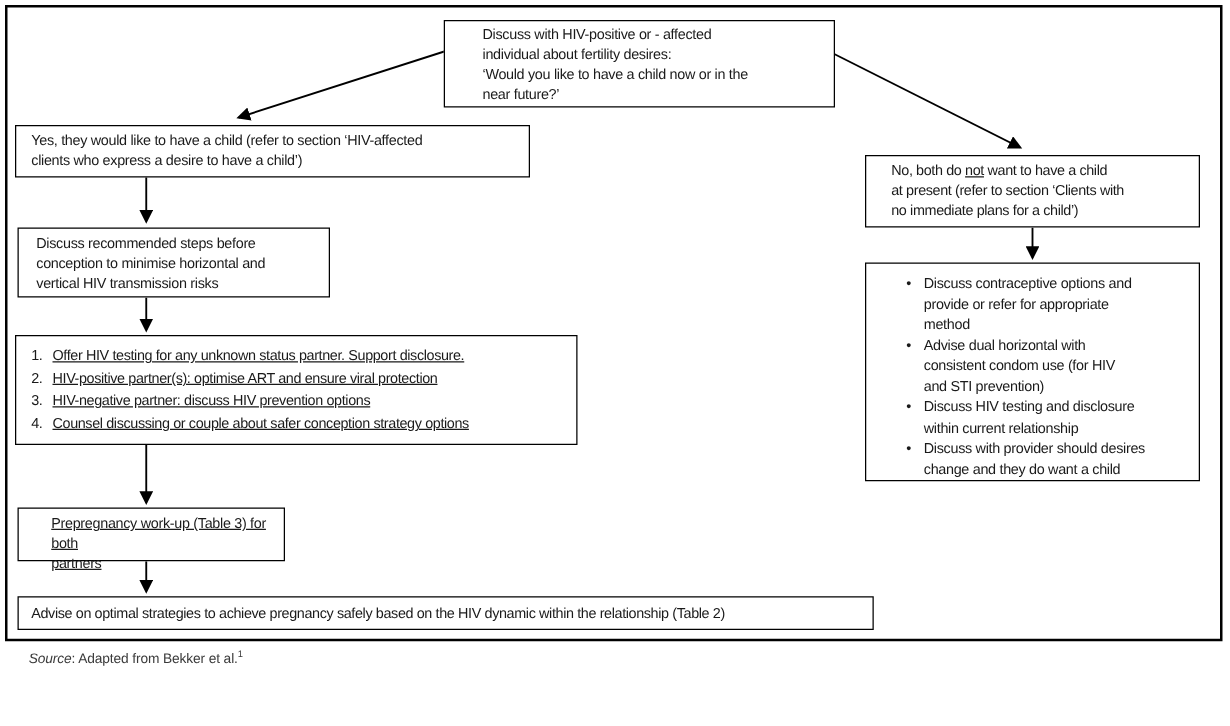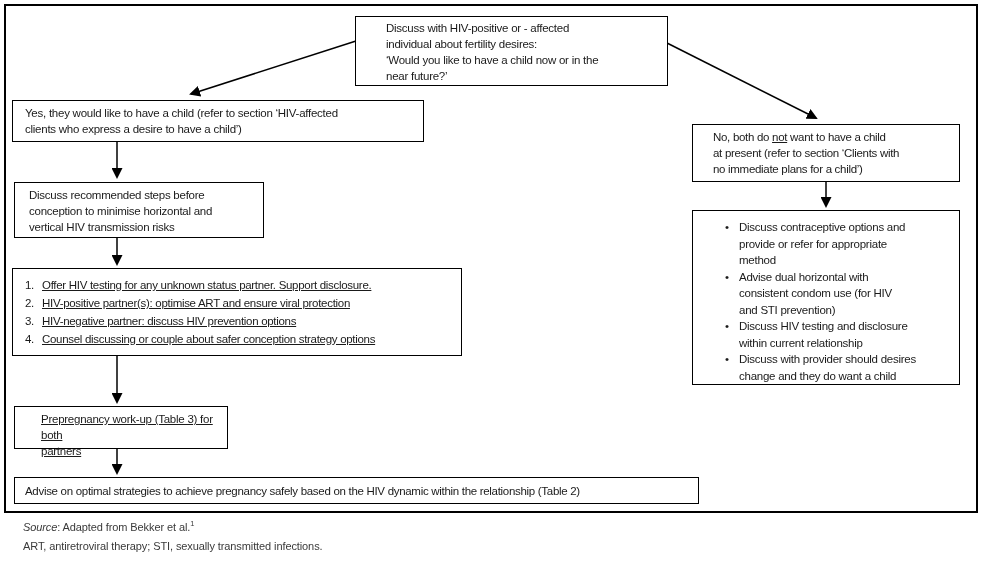--- a/index.html
+++ b/index.html
@@ -123,16 +123,15 @@
     </div>
   </div>
 
   <div class="box" id="box-prepregnancy">Prepregnancy work-up (Table 3) for both
 partners</div>
 
   <div class="box" id="box-advise">Advise on optimal strategies to achieve pregnancy safely based on the HIV dynamic within the relationship (Table 2)</div>
 
   <div class="cap" id="cap-source"><span class="it">Source</span><span>: Adapted from Bekker et al.</span><sup>1</sup></div>
 
-  <div class="cap" id="cap-abbr">ART, antiretroviral therapy; STI, sexually transmitted infections.</div>
 
 
 </div>
 
 </body></html>

